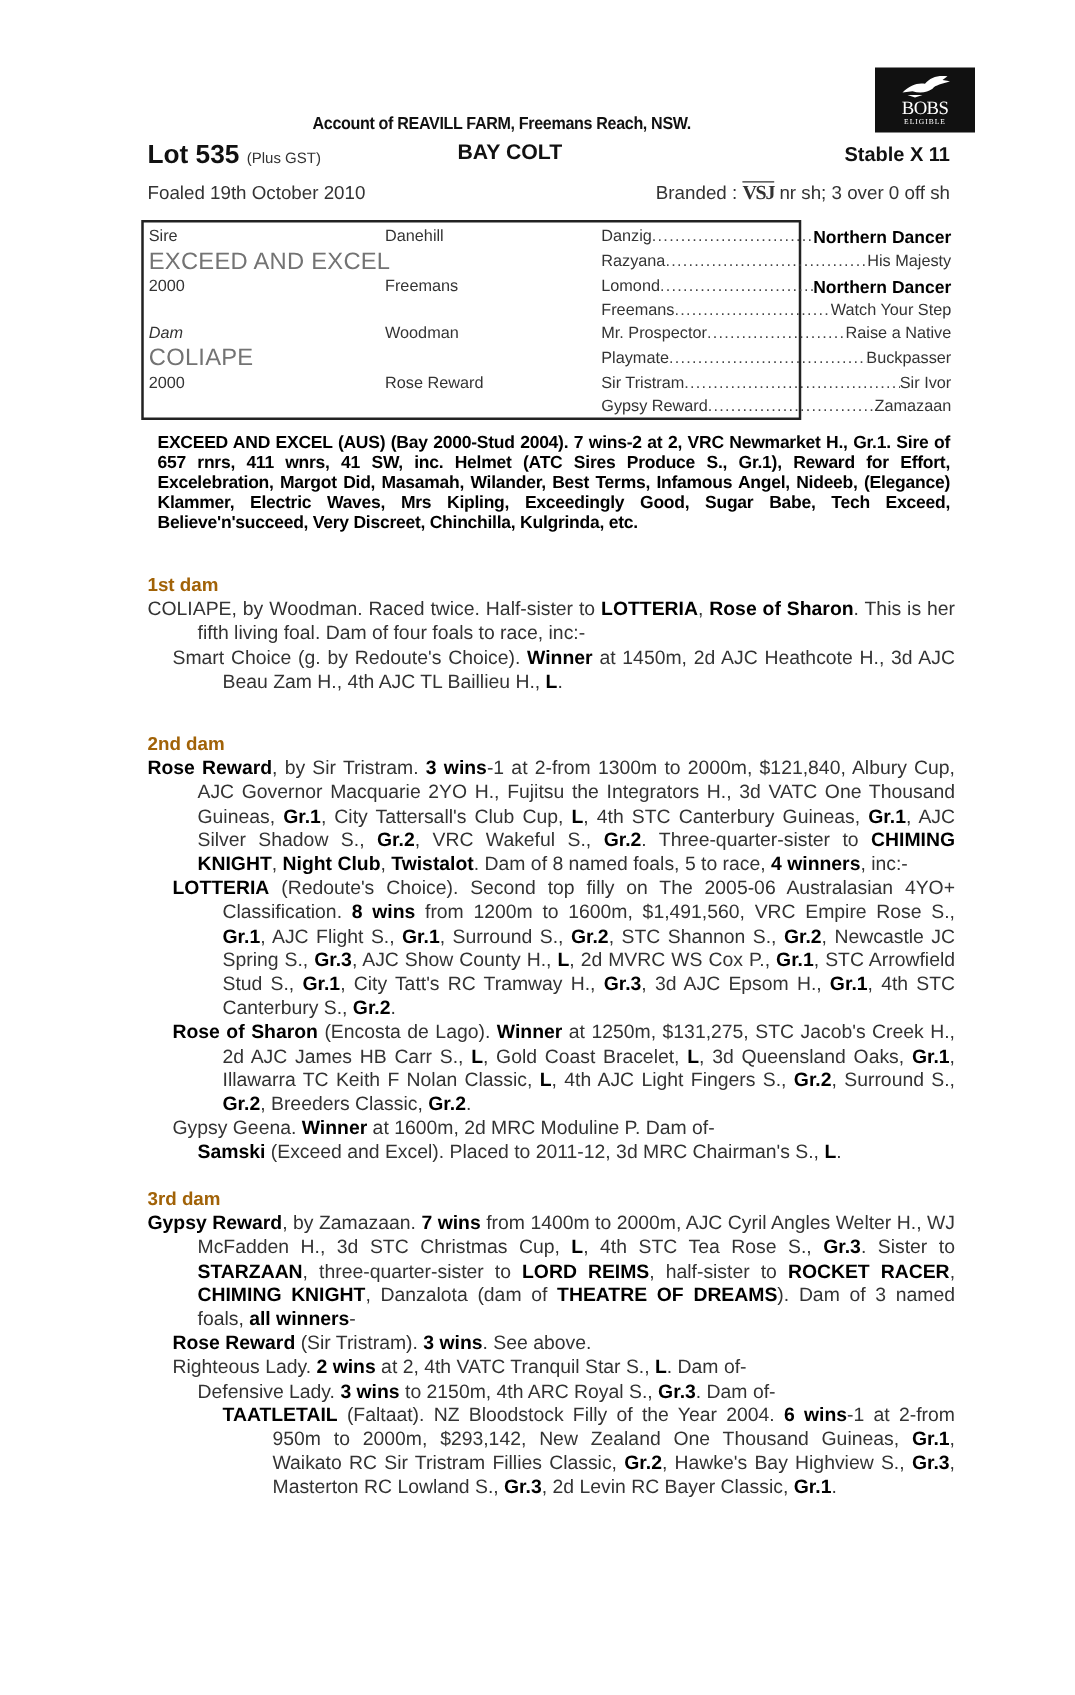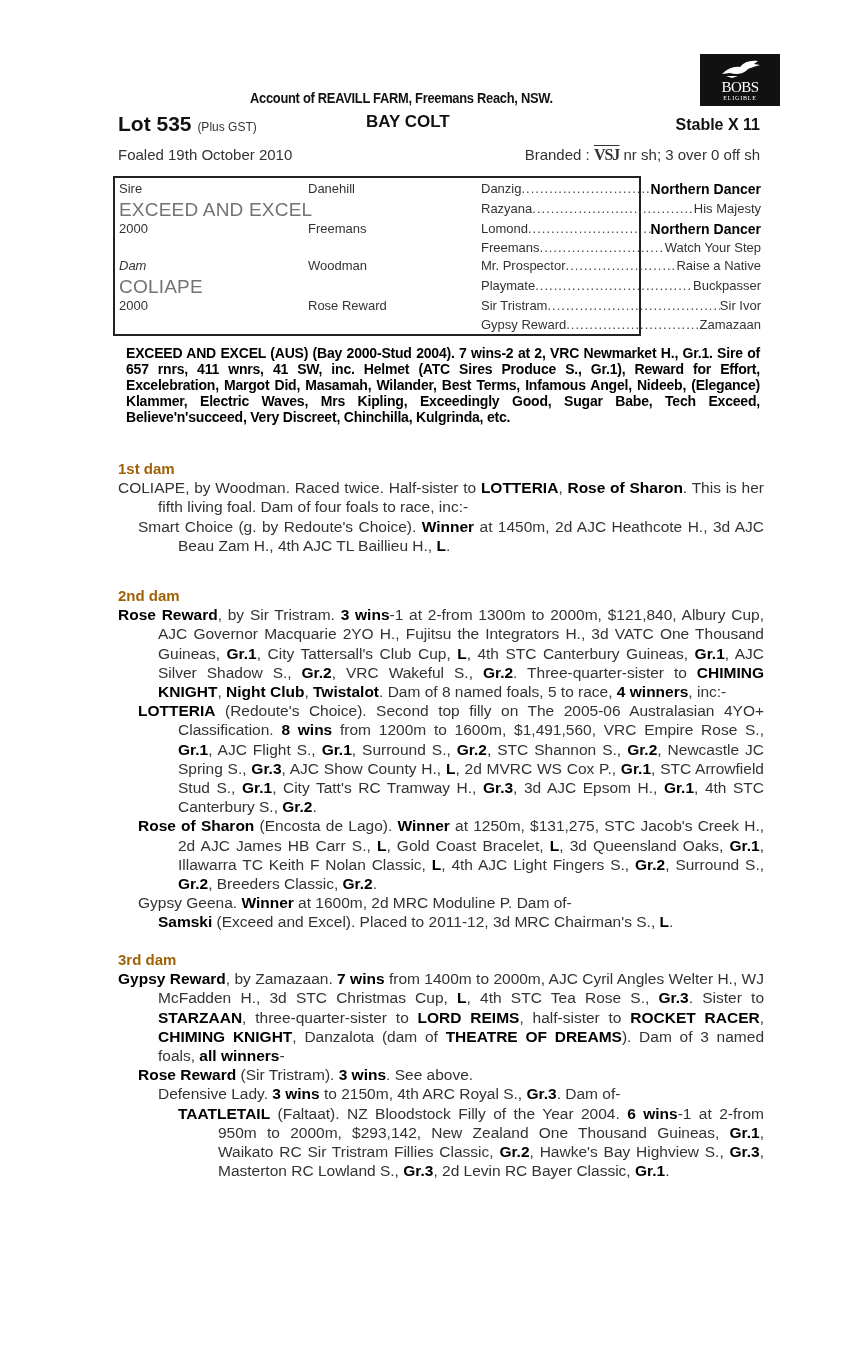--- a/index.html
+++ b/index.html
@@ -150,16 +150,17 @@
       <div class="p lvl1">Gypsy Geena. <b>Winner</b> at 1600m, 2d MRC Moduline P. Dam of-</div>
       <div class="p lvl2"><b>Samski</b> (Exceed and Excel). Placed to 2011-12, 3d MRC Chairman's S., <b>L</b>.</div>
     </div>
 </div>
 
 <div class="section" style="top:950px;">
   <div class="hdr">3rd dam</div>
   <div>
       <div class="p lvl0"><b>Gypsy Reward</b>, by Zamazaan. <b>7 wins</b> from 1400m to 2000m, AJC Cyril Angles Welter H., WJ McFadden H., 3d STC Christmas Cup, <b>L</b>, 4th STC Tea Rose S., <b>Gr.3</b>. Sister to <b>STARZAAN</b>, three-quarter-sister to <b>LORD REIMS</b>, half-sister to <b>ROCKET RACER</b>, <b>CHIMING KNIGHT</b>, Danzalota (dam of <b>THEATRE OF DREAMS</b>). Dam of 3 named foals, <b>all winners</b>-</div>
       <div class="p lvl1"><b>Rose Reward</b> (Sir Tristram). <b>3 wins</b>. See above.</div>
+      <div class="p lvl1">Righteous Lady. <b>2 wins</b> at 2, 4th VATC Tranquil Star S., <b>L</b>. Dam of-</div>
       <div class="p lvl2">Defensive Lady. <b>3 wins</b> to 2150m, 4th ARC Royal S., <b>Gr.3</b>. Dam of-</div>
       <div class="p lvl3"><b>TAATLETAIL</b> (Faltaat). NZ Bloodstock Filly of the Year 2004. <b>6 wins</b>-1 at 2-from 950m to 2000m, $293,142, New Zealand One Thousand Guineas, <b>Gr.1</b>, Waikato RC Sir Tristram Fillies Classic, <b>Gr.2</b>, Hawke's Bay Highview S., <b>Gr.3</b>, Masterton RC Lowland S., <b>Gr.3</b>, 2d Levin RC Bayer Classic, <b>Gr.1</b>.</div>
     </div>
 </div>
 
 </body></html>

